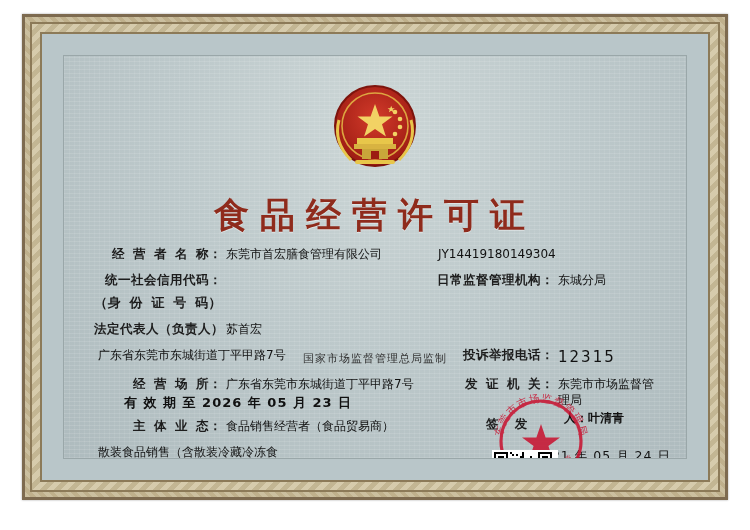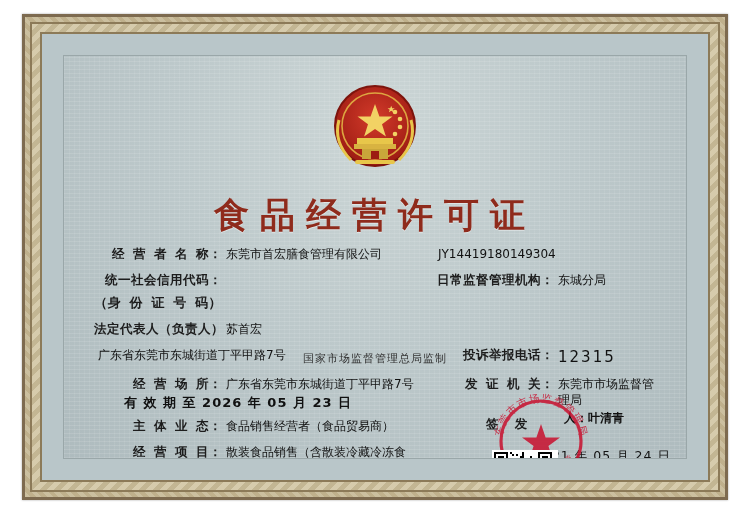--- a/index.html
+++ b/index.html
@@ -230,21 +230,20 @@
           <div class="row">
             <div class="col-l">
               <span class="lbl lbl-box">主 体 业 态：</span>
               <span class="val">食品销售经营者（食品贸易商）</span>
             </div>
             <div class="col-r"></div>
           </div>
 
           <div class="row">
             <div class="col-l">
-              <span class="lbl lbl-box">经 营 项 目：</span>
               <span class="val" style="max-width:200px;">散装食品销售（含散装冷藏冷冻食品）；预包装食品销售（不含预包装冷藏冷冻食品）</span>
             </div>
             <div class="col-r"></div>
           </div>
 
         </div>
 
         <div class="issue">签      发</div>
         <div class="issue-person">人：叶清青</div>
         <div class="issue-date">2021 年   05 月   24 日</div>

